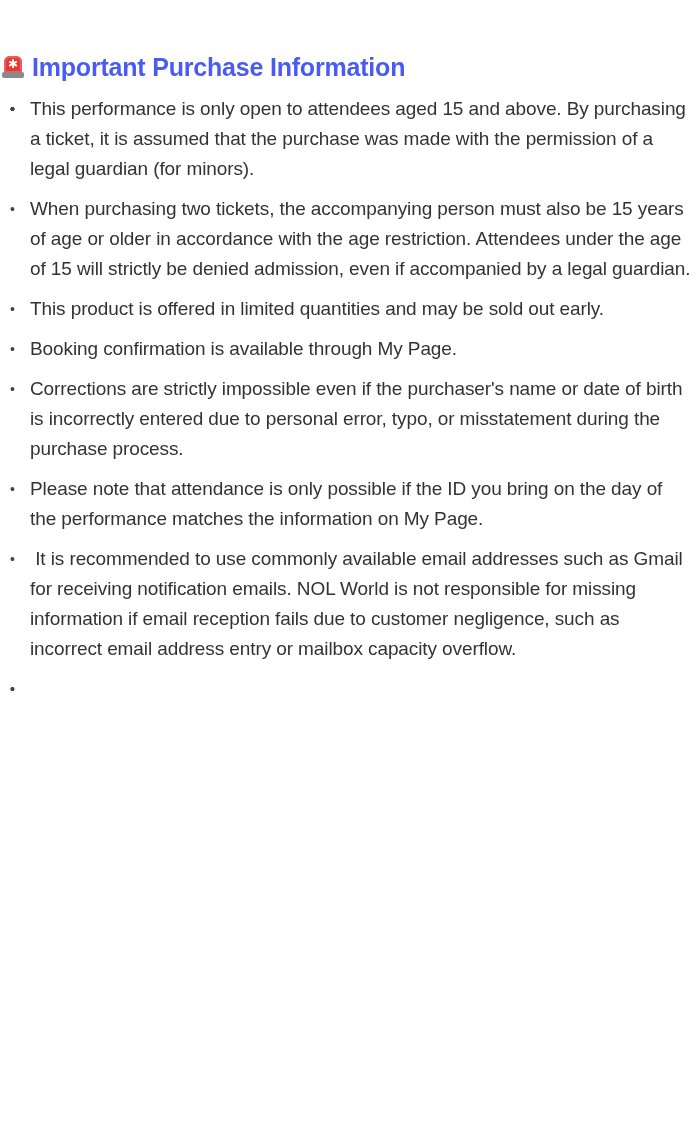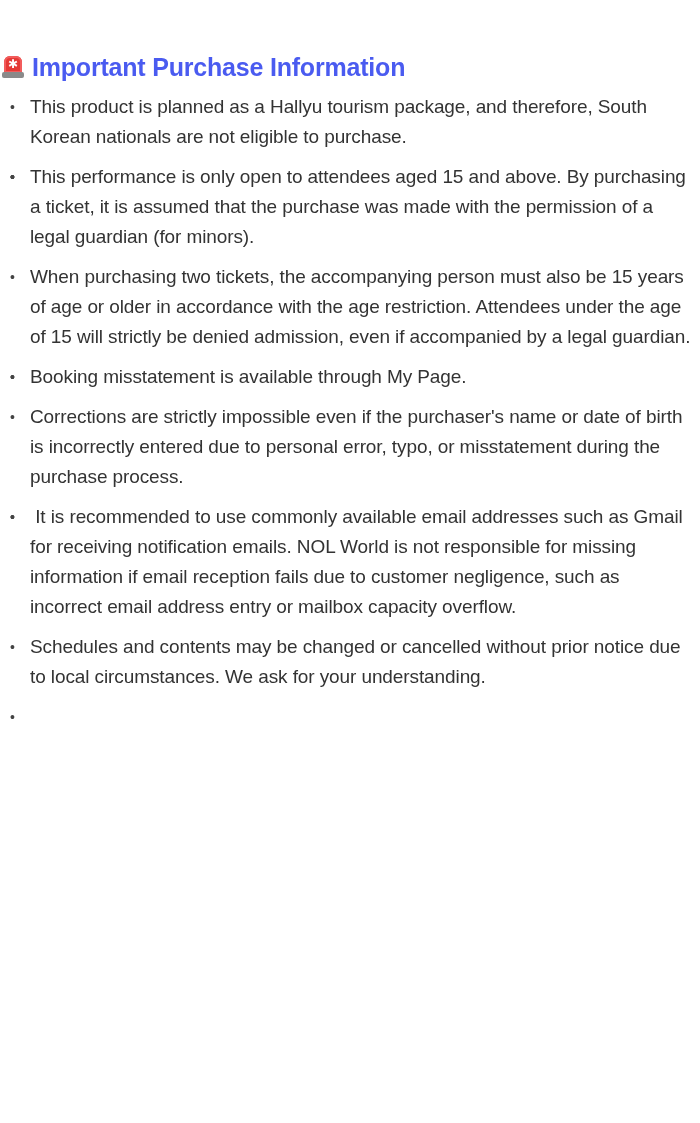--- a/index.html
+++ b/index.html
@@ -21,26 +21,26 @@
 <div class="wrap">
   <div class="title">
     <span class="siren">
       <span class="top"></span>
         <span class="star">✱</span>
         <span class="base"></span>
     </span>
     <span class="title-text">Important Purchase Information</span>
   </div>
   <ul class="items">
-    <li><span class="bullet">•</span><span>This product is planned as a Hallyu tourism package, and therefore, South Korean nationals are not eligible to purchase.</span></li>
+    <li><span class="bullet">•</span></li>
     <li><span class="bullet">•</span></li>
     <li><span class="bullet">•</span></li>
     <li><span class="bullet">•</span><span>This performance is only open to attendees aged 15 and above. By purchasing a ticket, it is assumed that the purchase was made with the permission of a legal guardian (for minors).</span></li>
     <li><span class="bullet">•</span><span>When purchasing two tickets, the accompanying person must also be 15 years of age or older in accordance with the age restriction. Attendees under the age of 15 will strictly be denied admission, even if accompanied by a legal guardian.</span></li>
+    <li><span class="bullet">•</span><span>This product is offered in limited quantities and may be sold out early.</span></li>
+    <li><span class="bullet">•</span><span>Booking confirmation is available through My Page.</span></li>
+    <li><span class="bullet">•</span><span>Corrections are strictly impossible even if the purchaser's name or date of birth is incorrectly entered due to personal error, typo, or misstatement during the purchase process.</span></li>
+    <li><span class="bullet">•</span><span>Please note that attendance is only possible if the ID you bring on the day of the performance matches the information on My Page.</span></li>
+    <li><span class="bullet">•</span><span style="white-space:pre-wrap"> It is recommended to use commonly available email addresses such as Gmail for receiving notification emails. NOL World is not responsible for missing information if email reception fails due to customer negligence, such as incorrect email address entry or mailbox capacity overflow.</span></li>
     <li><span class="bullet">•</span></li>
-    <li><span class="bullet">•</span><span>Booking misstatement is available through My Page.</span></li>
-    <li><span class="bullet">•</span><span>Corrections are strictly impossible even if the purchaser's name or date of birth is incorrectly entered due to personal error, typo, or misstatement during the purchase process.</span></li>
-    <li><span class="bullet">•</span></li>
-    <li><span class="bullet">•</span><span style="white-space:pre-wrap"> It is recommended to use commonly available email addresses such as Gmail for receiving notification emails. NOL World is not responsible for missing information if email reception fails due to customer negligence, such as incorrect email address entry or mailbox capacity overflow.</span></li>
-    <li><span class="bullet">•</span><span>Schedules and contents may be changed or cancelled without prior notice due to local circumstances. We ask for your understanding.</span></li>
     <li><span class="bullet">•</span></li>
   </ul>
 </div>
 
 </body></html>

